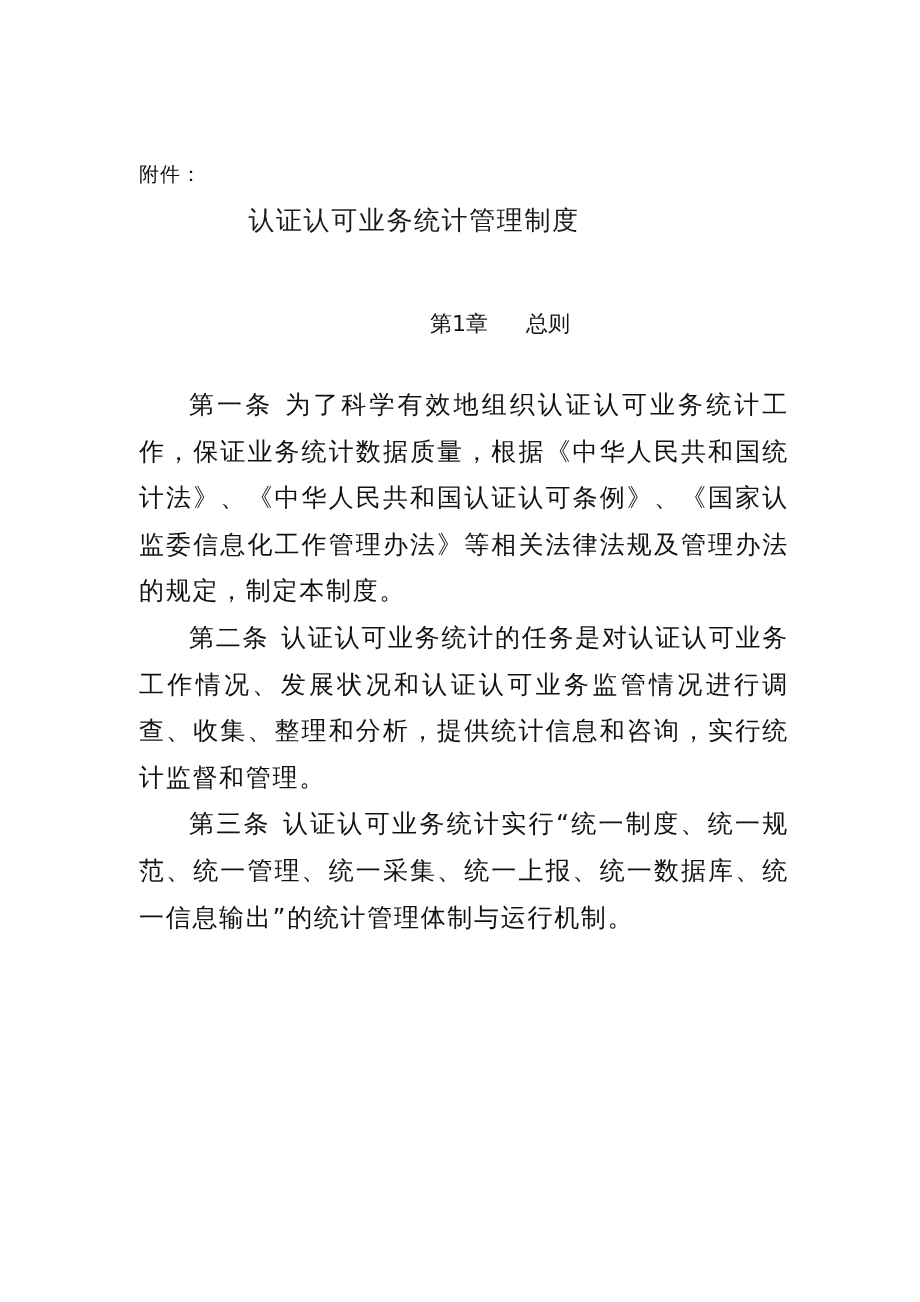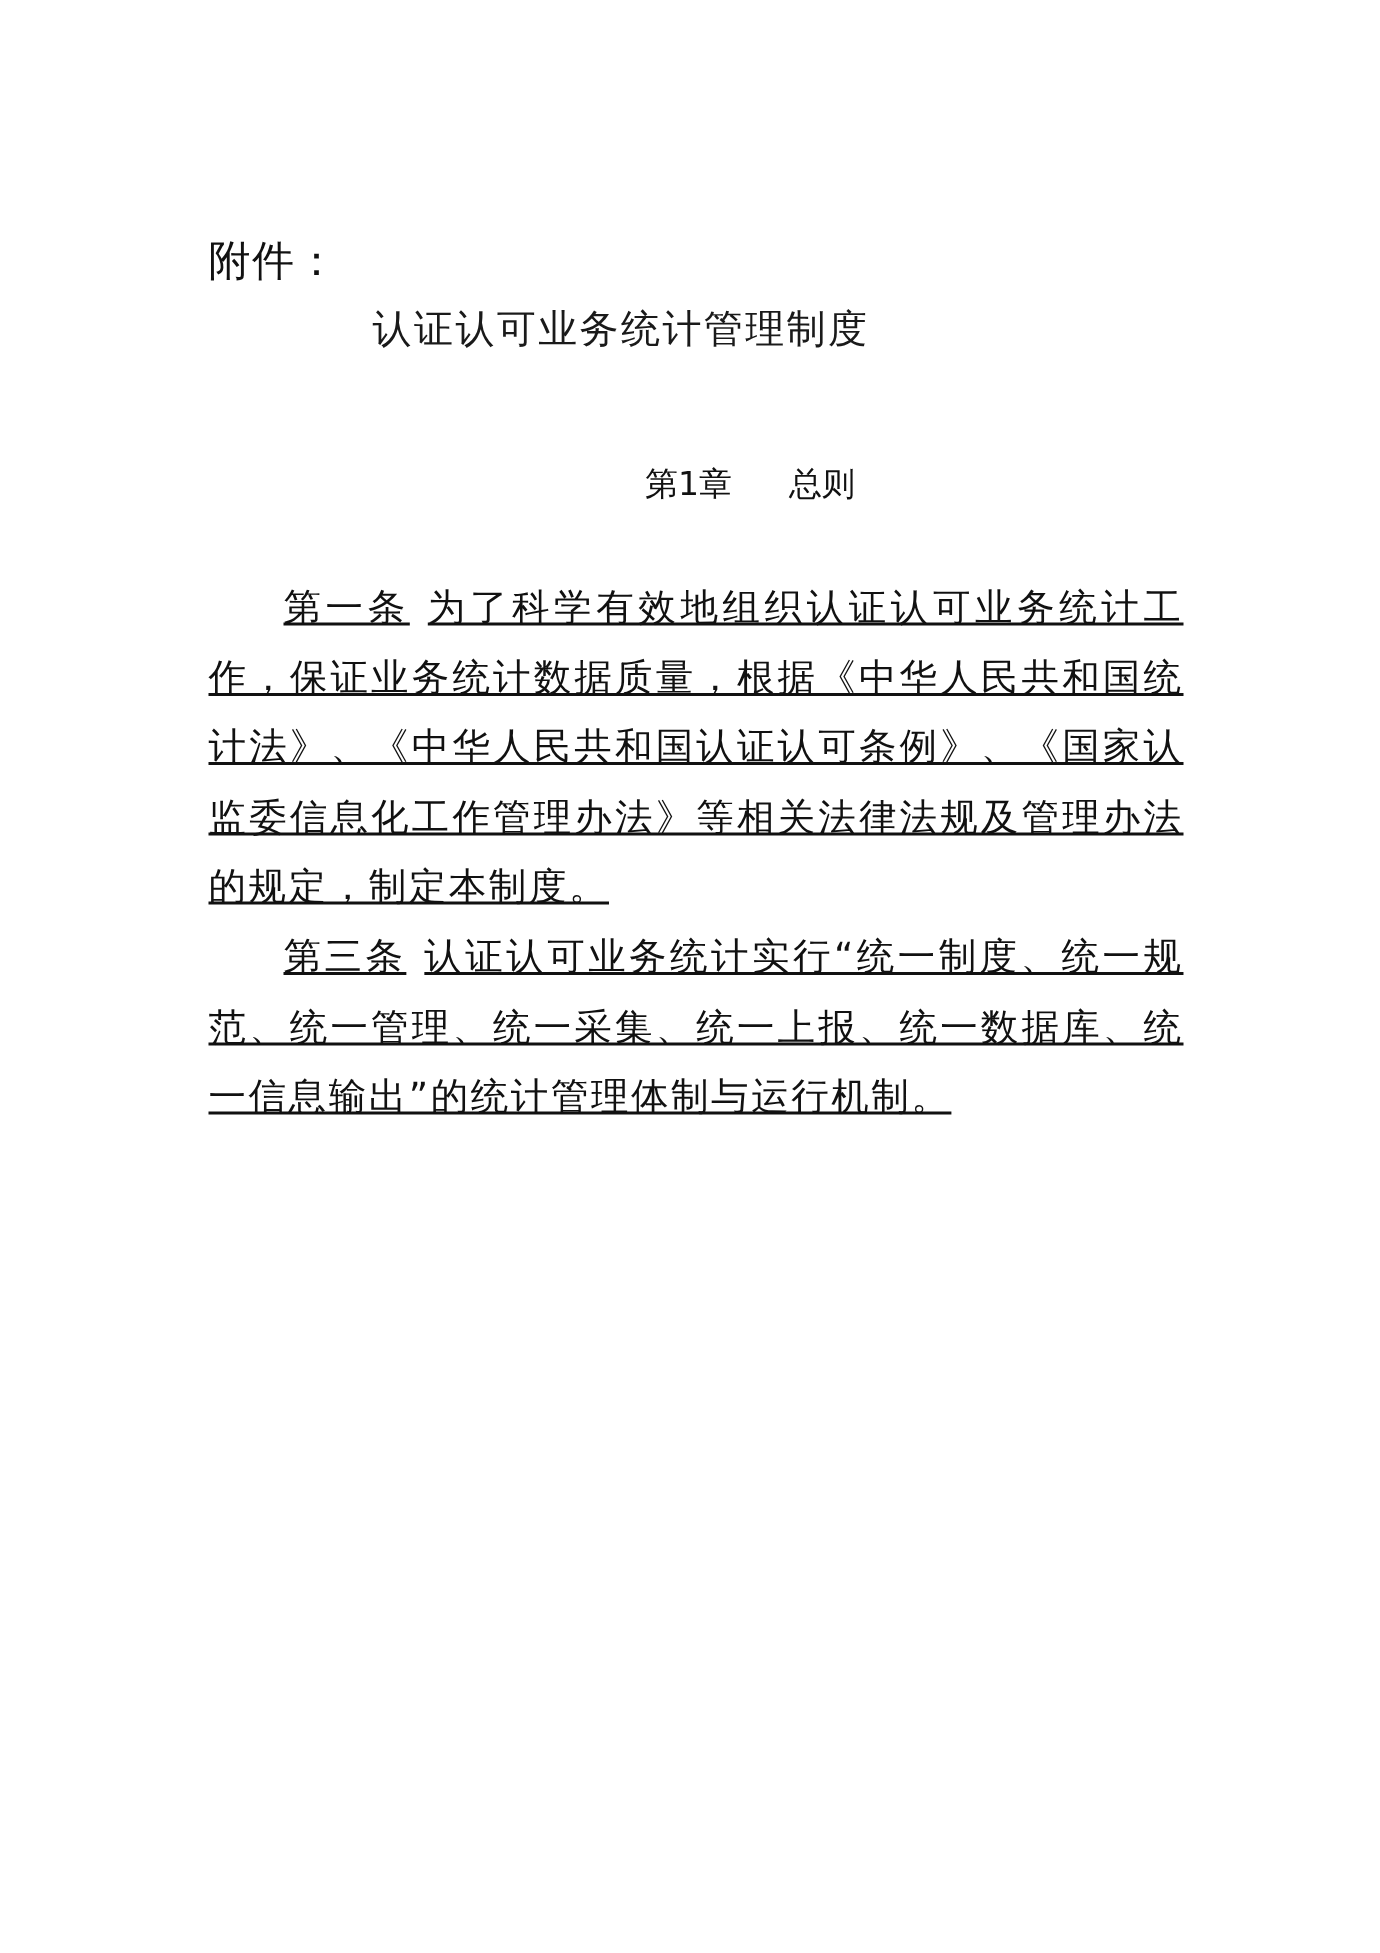--- a/index.html
+++ b/index.html
@@ -19,21 +19,21 @@
       position: absolute;
       left: 0; top: 0;
       width: 920px;
       height: 1302px;
       background: #ffffff;
     }
     .attachment-label {
       position: absolute;
       left: 139px;
       top: 158px;
-      font-size: 28px;
+      font-size: 20px;
       line-height: 32px;
       letter-spacing: 1px;
     }
     .doc-title {
       position: absolute;
       left: 0;
       width: 828px;
       top: 202px;
       text-align: center;
       font-family: "DejaVu Serif", "Liberation Serif", serif;
@@ -61,21 +61,20 @@
       width: 650px;
       font-size: 25px;
       line-height: 46.6px;
       letter-spacing: 1.7px;
       text-align: justify;
     }
     .article {
       margin: 0;
       text-indent: 50px;
       word-break: break-all;
-      text-decoration: underline;
     }
     .article .art-no { margin-right: 12px; }
     .watermark {
       position: absolute;
       left: 233px;
       top: 588px;
       font-family: "DejaVu Sans", "Liberation Sans", sans-serif;
       font-size: 62px;
       line-height: 62px;
       color: #ececec;
@@ -95,16 +94,17 @@
   <div class="attachment-label">附件：</div>
 
   <h1 class="doc-title" style="margin:0;">认证认可业务统计管理制度</h1>
 
   <div class="chapter-heading">
     <span class="num">第1章</span><span>总则</span>
   </div>
 
   <div class="body-text">
     <p class="article"><span class="art-no">第一条</span><span>为了科学有效地组织认证认可业务统计工作，保证业务统计数据质量，根据《中华人民共和国统计法》、《中华人民共和国认证认可条例》、《国家认监委信息化工作管理办法》等相关法律法规及管理办法的规定，制定本制度。</span></p>
+    <p class="article"><span class="art-no">第二条</span><span>认证认可业务统计的任务是对认证认可业务工作情况、发展状况和认证认可业务监管情况进行调查、收集、整理和分析，提供统计信息和咨询，实行统计监督和管理。</span></p>
     <p class="article"><span class="art-no">第三条</span><span>认证认可业务统计实行“统一制度、统一规范、统一管理、统一采集、统一上报、统一数据库、统一信息输出”的统计管理体制与运行机制。</span></p>
   </div>
 
 </div>
 
 </body></html>

